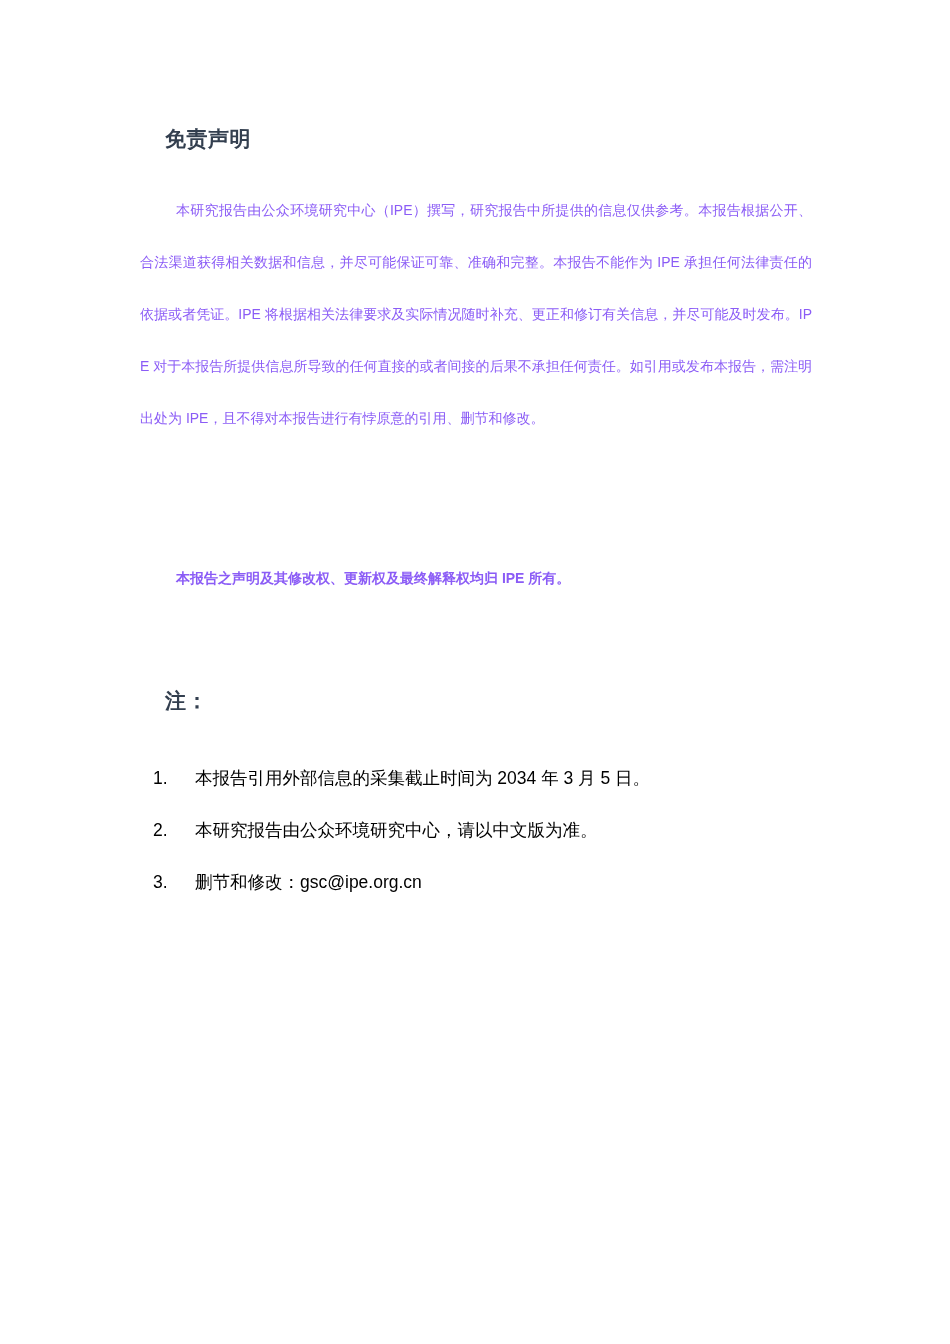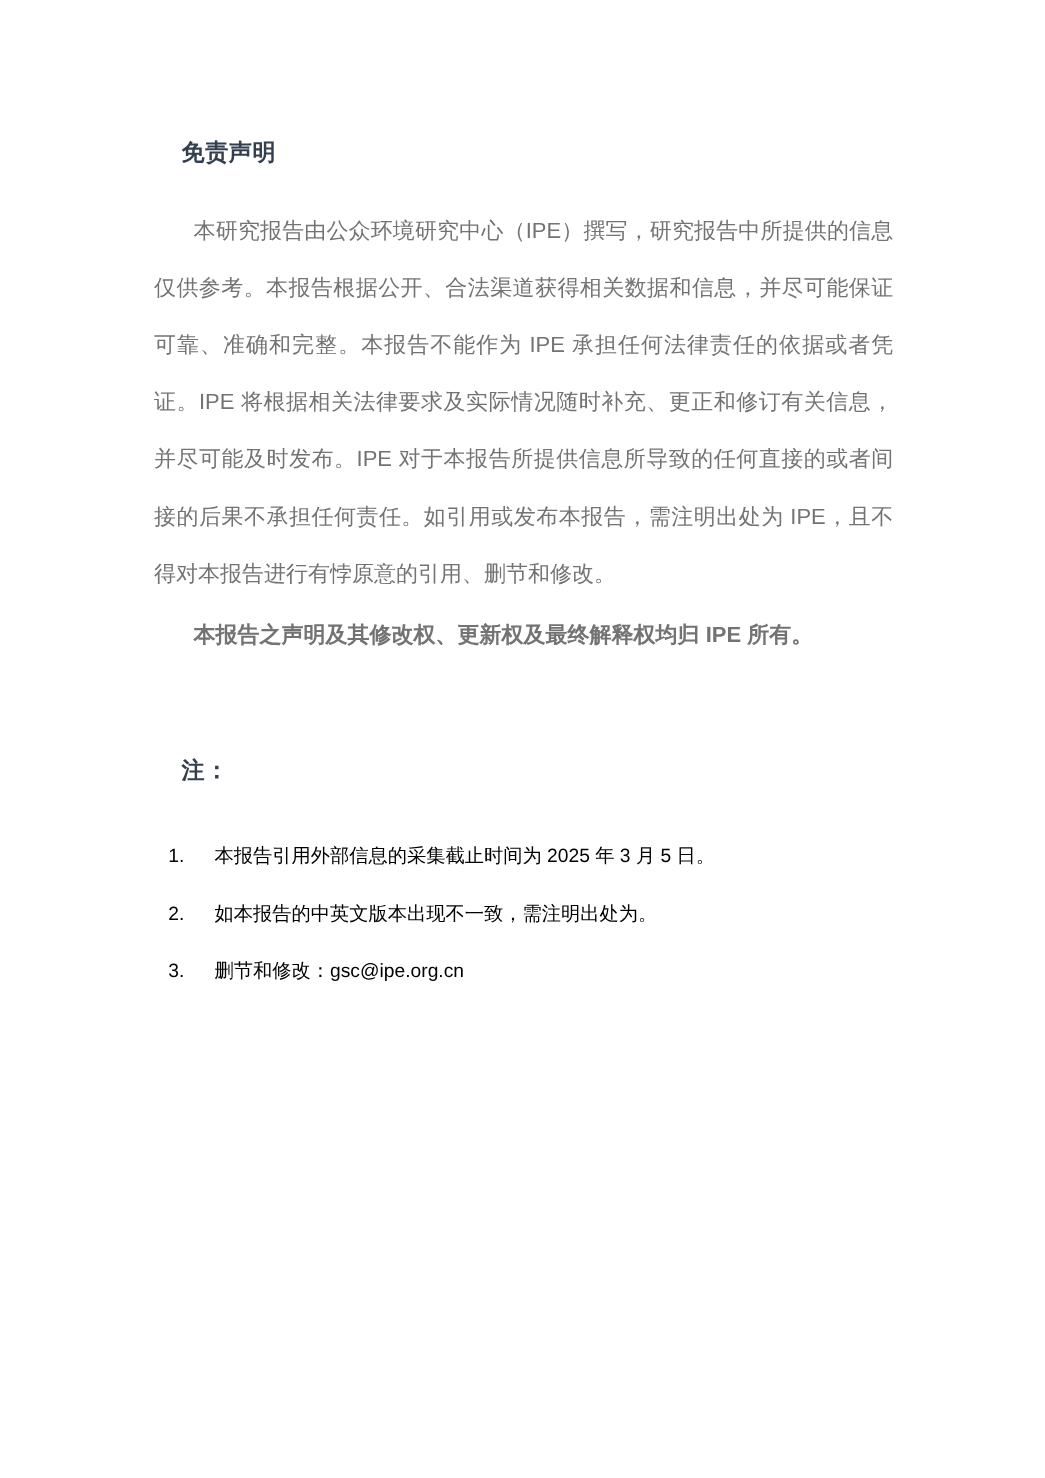--- a/index.html
+++ b/index.html
@@ -49,22 +49,22 @@
   #notes-heading {
     position: absolute;
     left: 25px;
     top: 690px;
   }
 
   .body-paragraph {
     position: absolute;
     left: 0;
     width: 672px;
-    color: #737373;
-    font-size: 20px;
+    color: #8b5cf6;
+    font-size: 14px;
     line-height: 52px;
     text-align: justify;
     text-justify: inter-ideograph;
     word-break: break-all;
   }
 
   #paragraph-main {
     top: 184px;
     text-indent: 36px;
   }
@@ -119,25 +119,25 @@
 
     <div class="body-paragraph" id="paragraph-main">本研究报告由公众环境研究中心（IPE）撰写，研究报告中所提供的信息仅供参考。本报告根据公开、合法渠道获得相关数据和信息，并尽可能保证可靠、准确和完整。本报告不能作为 IPE 承担任何法律责任的依据或者凭证。IPE 将根据相关法律要求及实际情况随时补充、更正和修订有关信息，并尽可能及时发布。IPE 对于本报告所提供信息所导致的任何直接的或者间接的后果不承担任何责任。如引用或发布本报告，需注明出处为 IPE，且不得对本报告进行有悖原意的引用、删节和修改。</div>
 
     <div class="body-paragraph" id="paragraph-rights">本报告之声明及其修改权、更新权及最终解释权均归 IPE 所有。</div>
 
     <div class="section-heading" id="notes-heading">注：</div>
 
     <ol class="notes-list">
       <li class="note-item">
         <span class="note-marker">1.</span>
-        <span class="note-text">本报告引用外部信息的采集截止时间为 2025 年 3 月 5 日。</span>
+        <span class="note-text">本报告引用外部信息的采集截止时间为 2034 年 3 月 5 日。</span>
       </li>
       <li class="note-item">
         <span class="note-marker">2.</span>
-        <span class="note-text">如本报告的中英文版本出现不一致，需注明出处为。</span>
+        <span class="note-text">本研究报告由公众环境研究中心，请以中文版为准。</span>
       </li>
       <li class="note-item">
         <span class="note-marker">3.</span>
         <span class="note-text">删节和修改：gsc@ipe.org.cn</span>
       </li>
     </ol>
 
   </div>
 </div>
 

